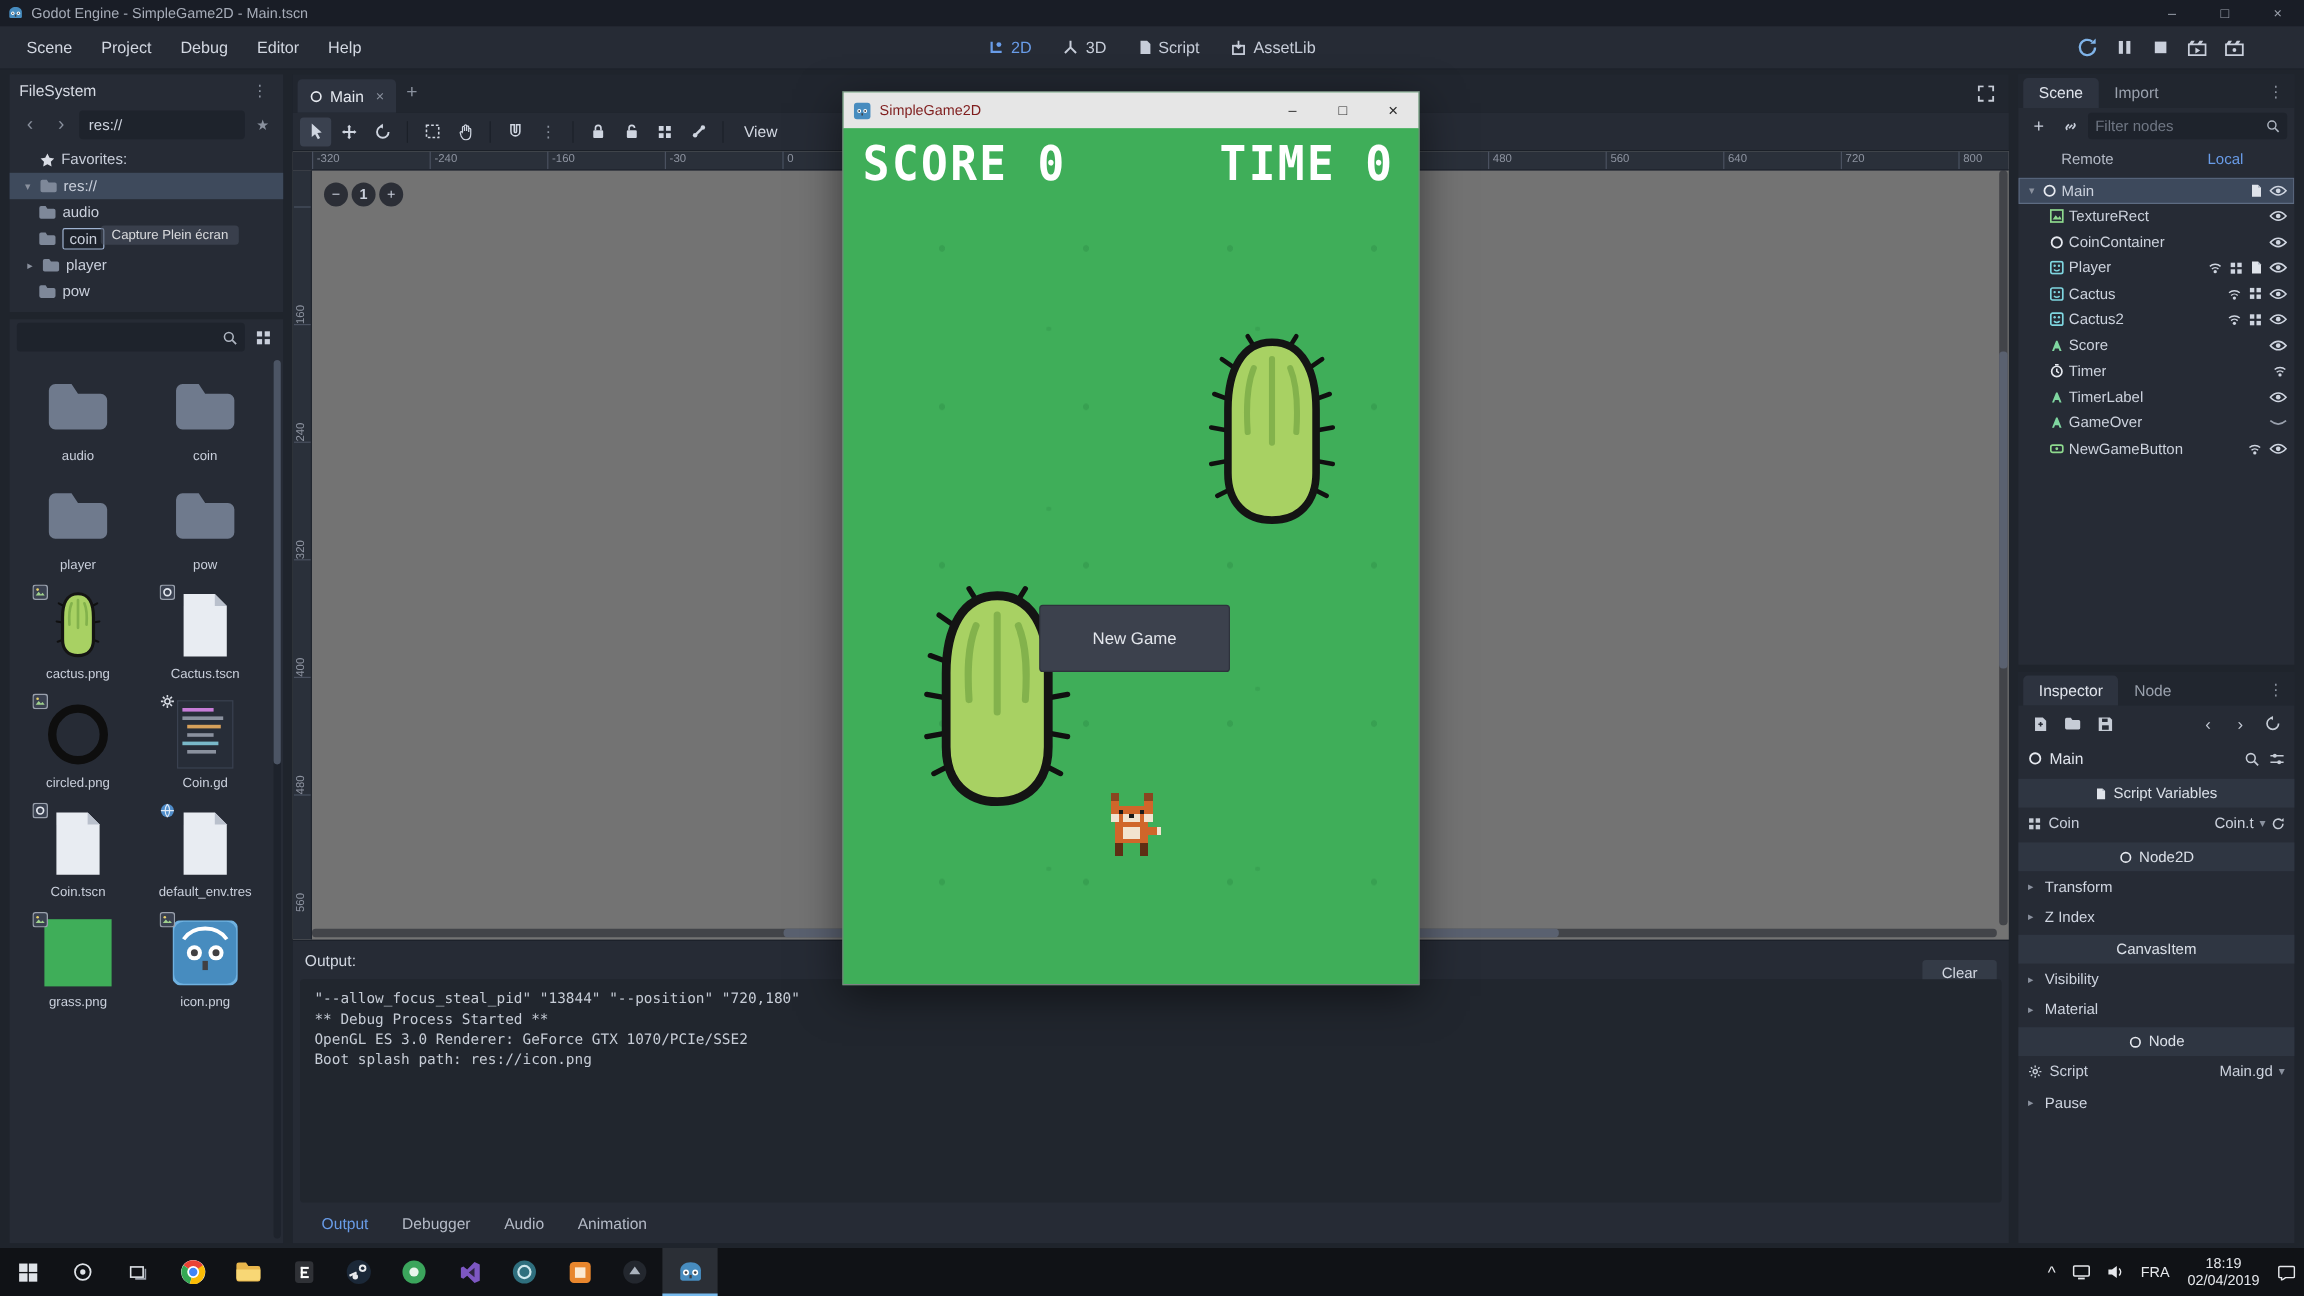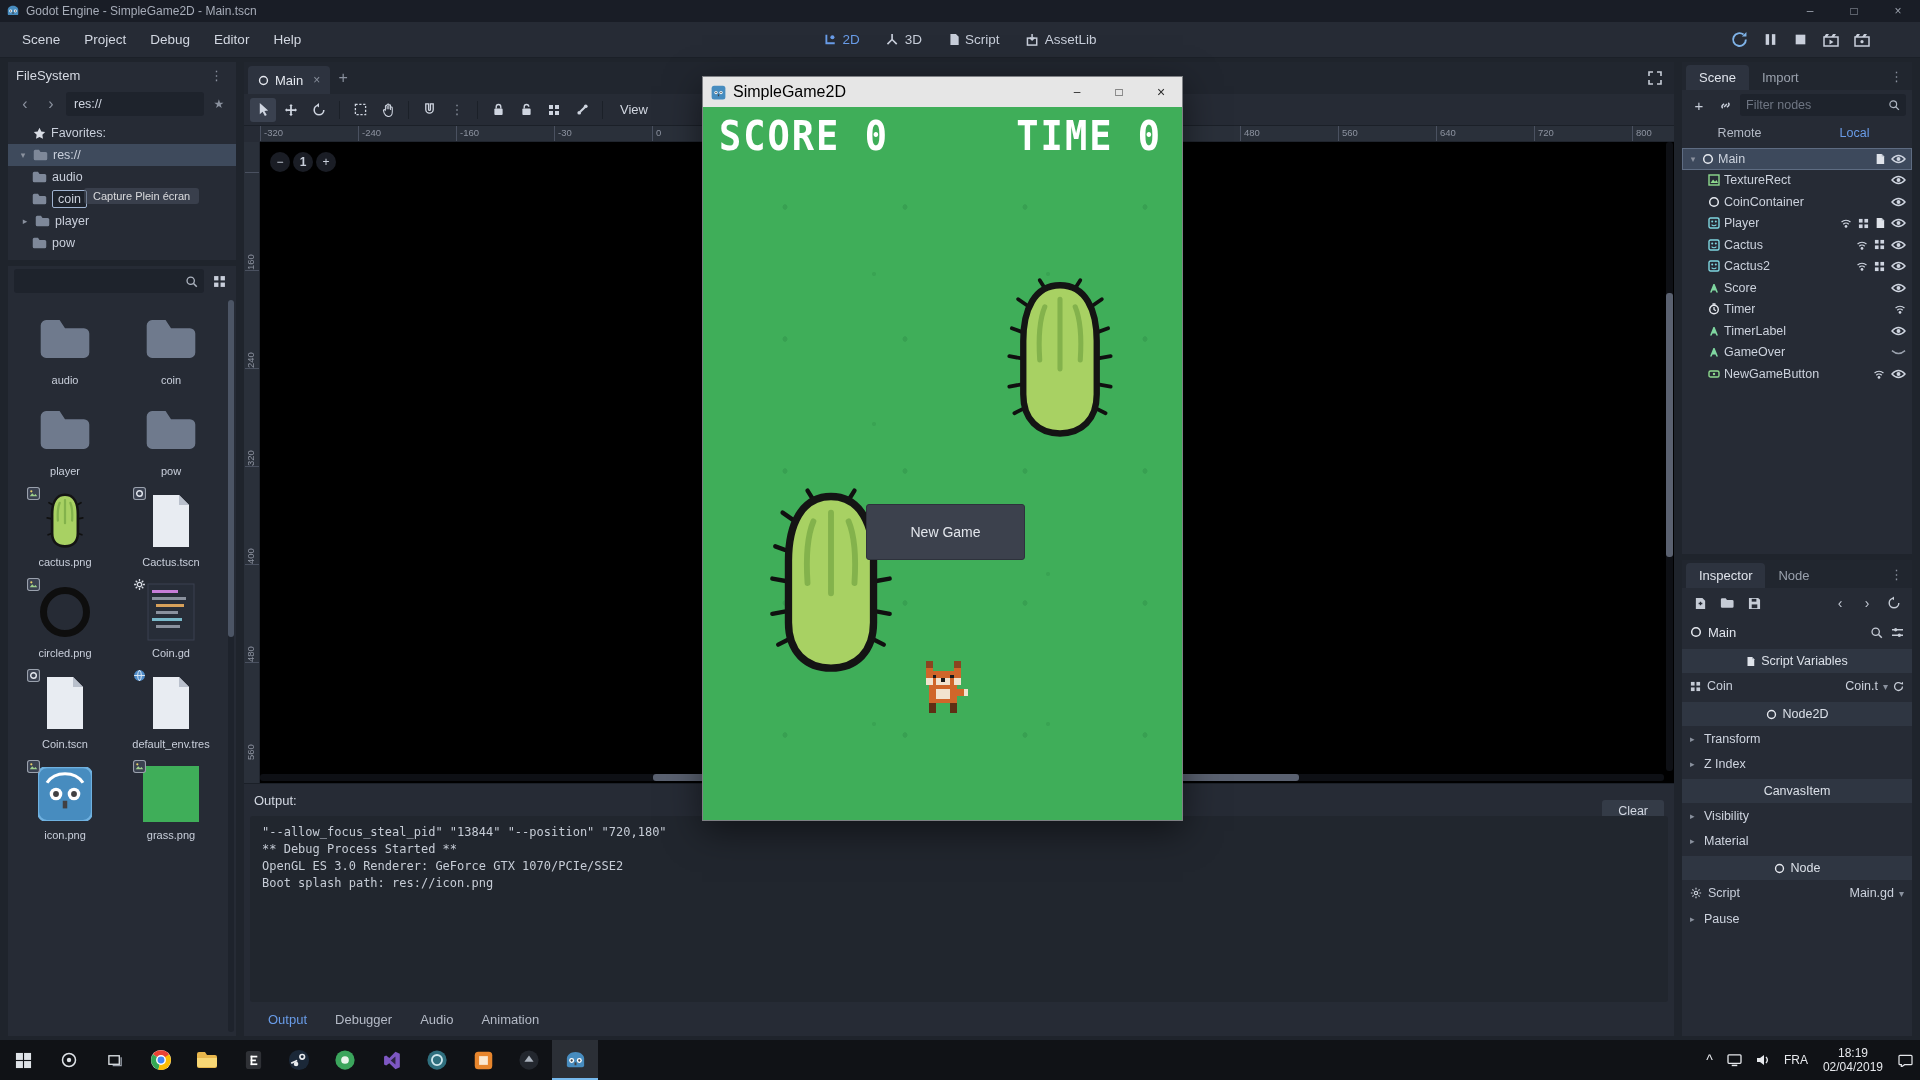--- a/index.html
+++ b/index.html
@@ -57,21 +57,21 @@
   .scene-tabs{height:32px;background:#21262f;display:flex;align-items:flex-end;padding:0 4px;}
   .stab{height:28px;background:#2d333f;border-radius:4px 4px 0 0;display:flex;align-items:center;gap:6px;padding:0 10px;font-size:13px;color:#e4e8ef;}
   .stab .x{color:#8a919e;font-size:12px;margin-left:4px;}
   .tab-add{width:26px;height:26px;display:flex;align-items:center;justify-content:center;color:#8a919e;font-size:16px;align-self:center;}
   .expand-btn{margin-left:auto;align-self:center;padding:4px 8px;}
   .toolbar2d{height:32px;background:#262b35;border-bottom:1px solid #1b2028;display:flex;align-items:center;gap:2px;padding:0 6px;}
   .tool{width:26px;height:24px;display:flex;align-items:center;justify-content:center;border-radius:3px;}
   .tool.active{background:#3a414f;}
   .tsep{width:1px;height:18px;background:#1b2028;margin:0 5px;}
   .view-menu{padding:4px 10px;color:#d2d7e1;font-size:13px;}
-  .viewport{flex:1;position:relative;background:#000000;overflow:hidden;}
+  .viewport{flex:1;position:relative;background:#737373;overflow:hidden;}
   .ruler-corner{position:absolute;top:0;left:0;width:16px;height:16px;background:#262b35;z-index:3;}
   .ruler-top{position:absolute;top:0;left:16px;right:0;height:16px;background:#2a303a;border-bottom:1px solid #20252e;display:flex;overflow:hidden;z-index:2;}
   .ruler-top span{width:98px;flex:none;font-size:9.5px;color:#8d93a0;padding-left:3px;border-left:1px solid #4a5160;line-height:14px;}
   .ruler-left{position:absolute;top:16px;left:0;width:16px;bottom:0;background:#2a303a;border-right:1px solid #20252e;display:flex;flex-direction:column;padding-top:30px;overflow:hidden;z-index:2;}
   .ruler-left span{height:98px;flex:none;font-size:9.5px;color:#8d93a0;writing-mode:vertical-rl;transform:rotate(180deg);padding-bottom:3px;margin-left:1px;border-bottom:1px solid #4a5160;}
   .zoom{position:absolute;left:26px;top:26px;display:flex;gap:3px;z-index:4;}
   .zbtn{min-width:20px;height:20px;background:rgba(30,34,43,.85);border-radius:10px;color:#c9cfdb;display:flex;align-items:center;justify-content:center;font-size:12px;padding:0 5px;}
   .hscroll{position:absolute;left:16px;right:10px;bottom:2px;height:7px;background:rgba(26,30,38,.55);border-radius:3px;z-index:4;}
   .hscroll .th{position:absolute;left:28%;width:46%;top:0;bottom:0;background:#5a6170;border-radius:3px;}
   .vscroll2{position:absolute;top:16px;bottom:12px;right:1px;width:7px;background:rgba(26,30,38,.55);border-radius:3px;z-index:4;}
@@ -115,21 +115,21 @@
   .sect{height:24px;background:#2f3642;display:flex;align-items:center;justify-content:center;gap:6px;font-size:12.5px;color:#dbe0e8;margin-top:3px;}
   .prop{height:26px;display:flex;align-items:center;gap:6px;padding:0 8px;font-size:12.5px;color:#c9cfdb;}
   .pvalue{margin-left:auto;display:flex;align-items:center;gap:5px;color:#ccd2dd;}
   .pvalue .dd{color:#8a919e;font-size:10px;}
   .fold{height:25px;display:flex;align-items:center;gap:6px;padding:0 8px;color:#cfd5e0;font-size:12.5px;}
   .fold .fcaret{color:#8a919e;font-size:9px;width:8px;}
 
   
   .game-window{position:absolute;left:702px;top:76px;width:481px;height:745px;border:1px solid #7e8084;box-shadow:0 10px 34px rgba(0,0,0,.5);z-index:50;display:flex;flex-direction:column;background:#3fae59;}
   .gw-titlebar{height:30px;background:#e6e6e6;display:flex;align-items:center;gap:7px;padding-left:8px;flex:none;}
-  .gw-title{font-size:16px;color:#000000;}
+  .gw-title{font-size:12px;color:#7f1d1d;}
   .gw-btns{margin-left:auto;display:flex;height:100%;}
   .gw-btn{width:42px;display:flex;align-items:center;justify-content:center;color:#2a2a2a;font-size:12px;}
   .gw-content{flex:1;position:relative;overflow:hidden;background-color:#3fae59;
     background-image:radial-gradient(rgba(16,86,40,.16) 2.2px,transparent 2.8px),radial-gradient(rgba(16,86,40,.12) 2px,transparent 2.5px);
     background-size:120px 132px,174px 150px;background-position:22px 34px,84px 92px;}
   .hud{position:absolute;top:8px;font-family:"DejaVu Sans Mono",monospace;font-weight:bold;font-size:37px;color:#fff;letter-spacing:2px;transform:scaleY(1.08);}
   .hud.score{left:16px;}
   .hud.time{right:20px;}
   .cactus{position:absolute;}
   .cactus.c1{left:300px;top:166px;width:114px;height:174px;}
@@ -483,45 +483,45 @@
 
       <div class="tile">
         <div class="thumb">
           <span class="badge">
               <svg viewBox="0 0 12 12" width="13" height="13">
                 <rect x=".5" y=".5" width="11" height="11" rx="2" fill="#3a4150" stroke="#9aa1ad"></rect>
                 <path d="M2.5 8.5l2.3-2.8 1.8 2 1.2-1.2 1.7 2z" fill="#9fd08d"></path>
                 <circle cx="4" cy="4" r="1" fill="#e8d06a"></circle>
               </svg>
             </span>
+          <div class="grass-sq"></div>
+        </div>
+        <div class="tlabel">grass.png</div>
+      </div>
+
+      <div class="tile">
+        <div class="thumb">
+          <span class="badge">
+              <svg viewBox="0 0 12 12" width="13" height="13">
+                <rect x=".5" y=".5" width="11" height="11" rx="2" fill="#3a4150" stroke="#9aa1ad"></rect>
+                <path d="M2.5 8.5l2.3-2.8 1.8 2 1.2-1.2 1.7 2z" fill="#9fd08d"></path>
+                <circle cx="4" cy="4" r="1" fill="#e8d06a"></circle>
+              </svg>
+            </span>
           <svg viewBox="0 0 24 24" width="54" height="54">
               <rect x="0" y="0" width="24" height="24" rx="4" fill="#478cbf" stroke="#6fb1e0" stroke-width="1"></rect>
               <circle cx="8" cy="12" r="2.8" fill="#fff"></circle>
               <circle cx="16" cy="12" r="2.8" fill="#fff"></circle>
               <circle cx="8" cy="12" r="1.3" fill="#414042"></circle>
               <circle cx="16" cy="12" r="1.3" fill="#414042"></circle>
               <rect x="11" y="15" width="2" height="3.4" fill="#414042"></rect>
               <path d="M4 7c2-3 5-4 8-4s6 1 8 4" fill="none" stroke="#fff" stroke-width="1.4"></path>
             </svg>
         </div>
         <div class="tlabel">icon.png</div>
-      </div>
-
-      <div class="tile">
-        <div class="thumb">
-          <span class="badge">
-              <svg viewBox="0 0 12 12" width="13" height="13">
-                <rect x=".5" y=".5" width="11" height="11" rx="2" fill="#3a4150" stroke="#9aa1ad"></rect>
-                <path d="M2.5 8.5l2.3-2.8 1.8 2 1.2-1.2 1.7 2z" fill="#9fd08d"></path>
-                <circle cx="4" cy="4" r="1" fill="#e8d06a"></circle>
-              </svg>
-            </span>
-          <div class="grass-sq"></div>
-        </div>
-        <div class="tlabel">grass.png</div>
       </div>
     </div>
     <div class="fsscroll">
         <div class="th"></div>
       </div>
   </div>
 </div>
 
 <div class="capture-tooltip">Capture Plein écran</div>
 

